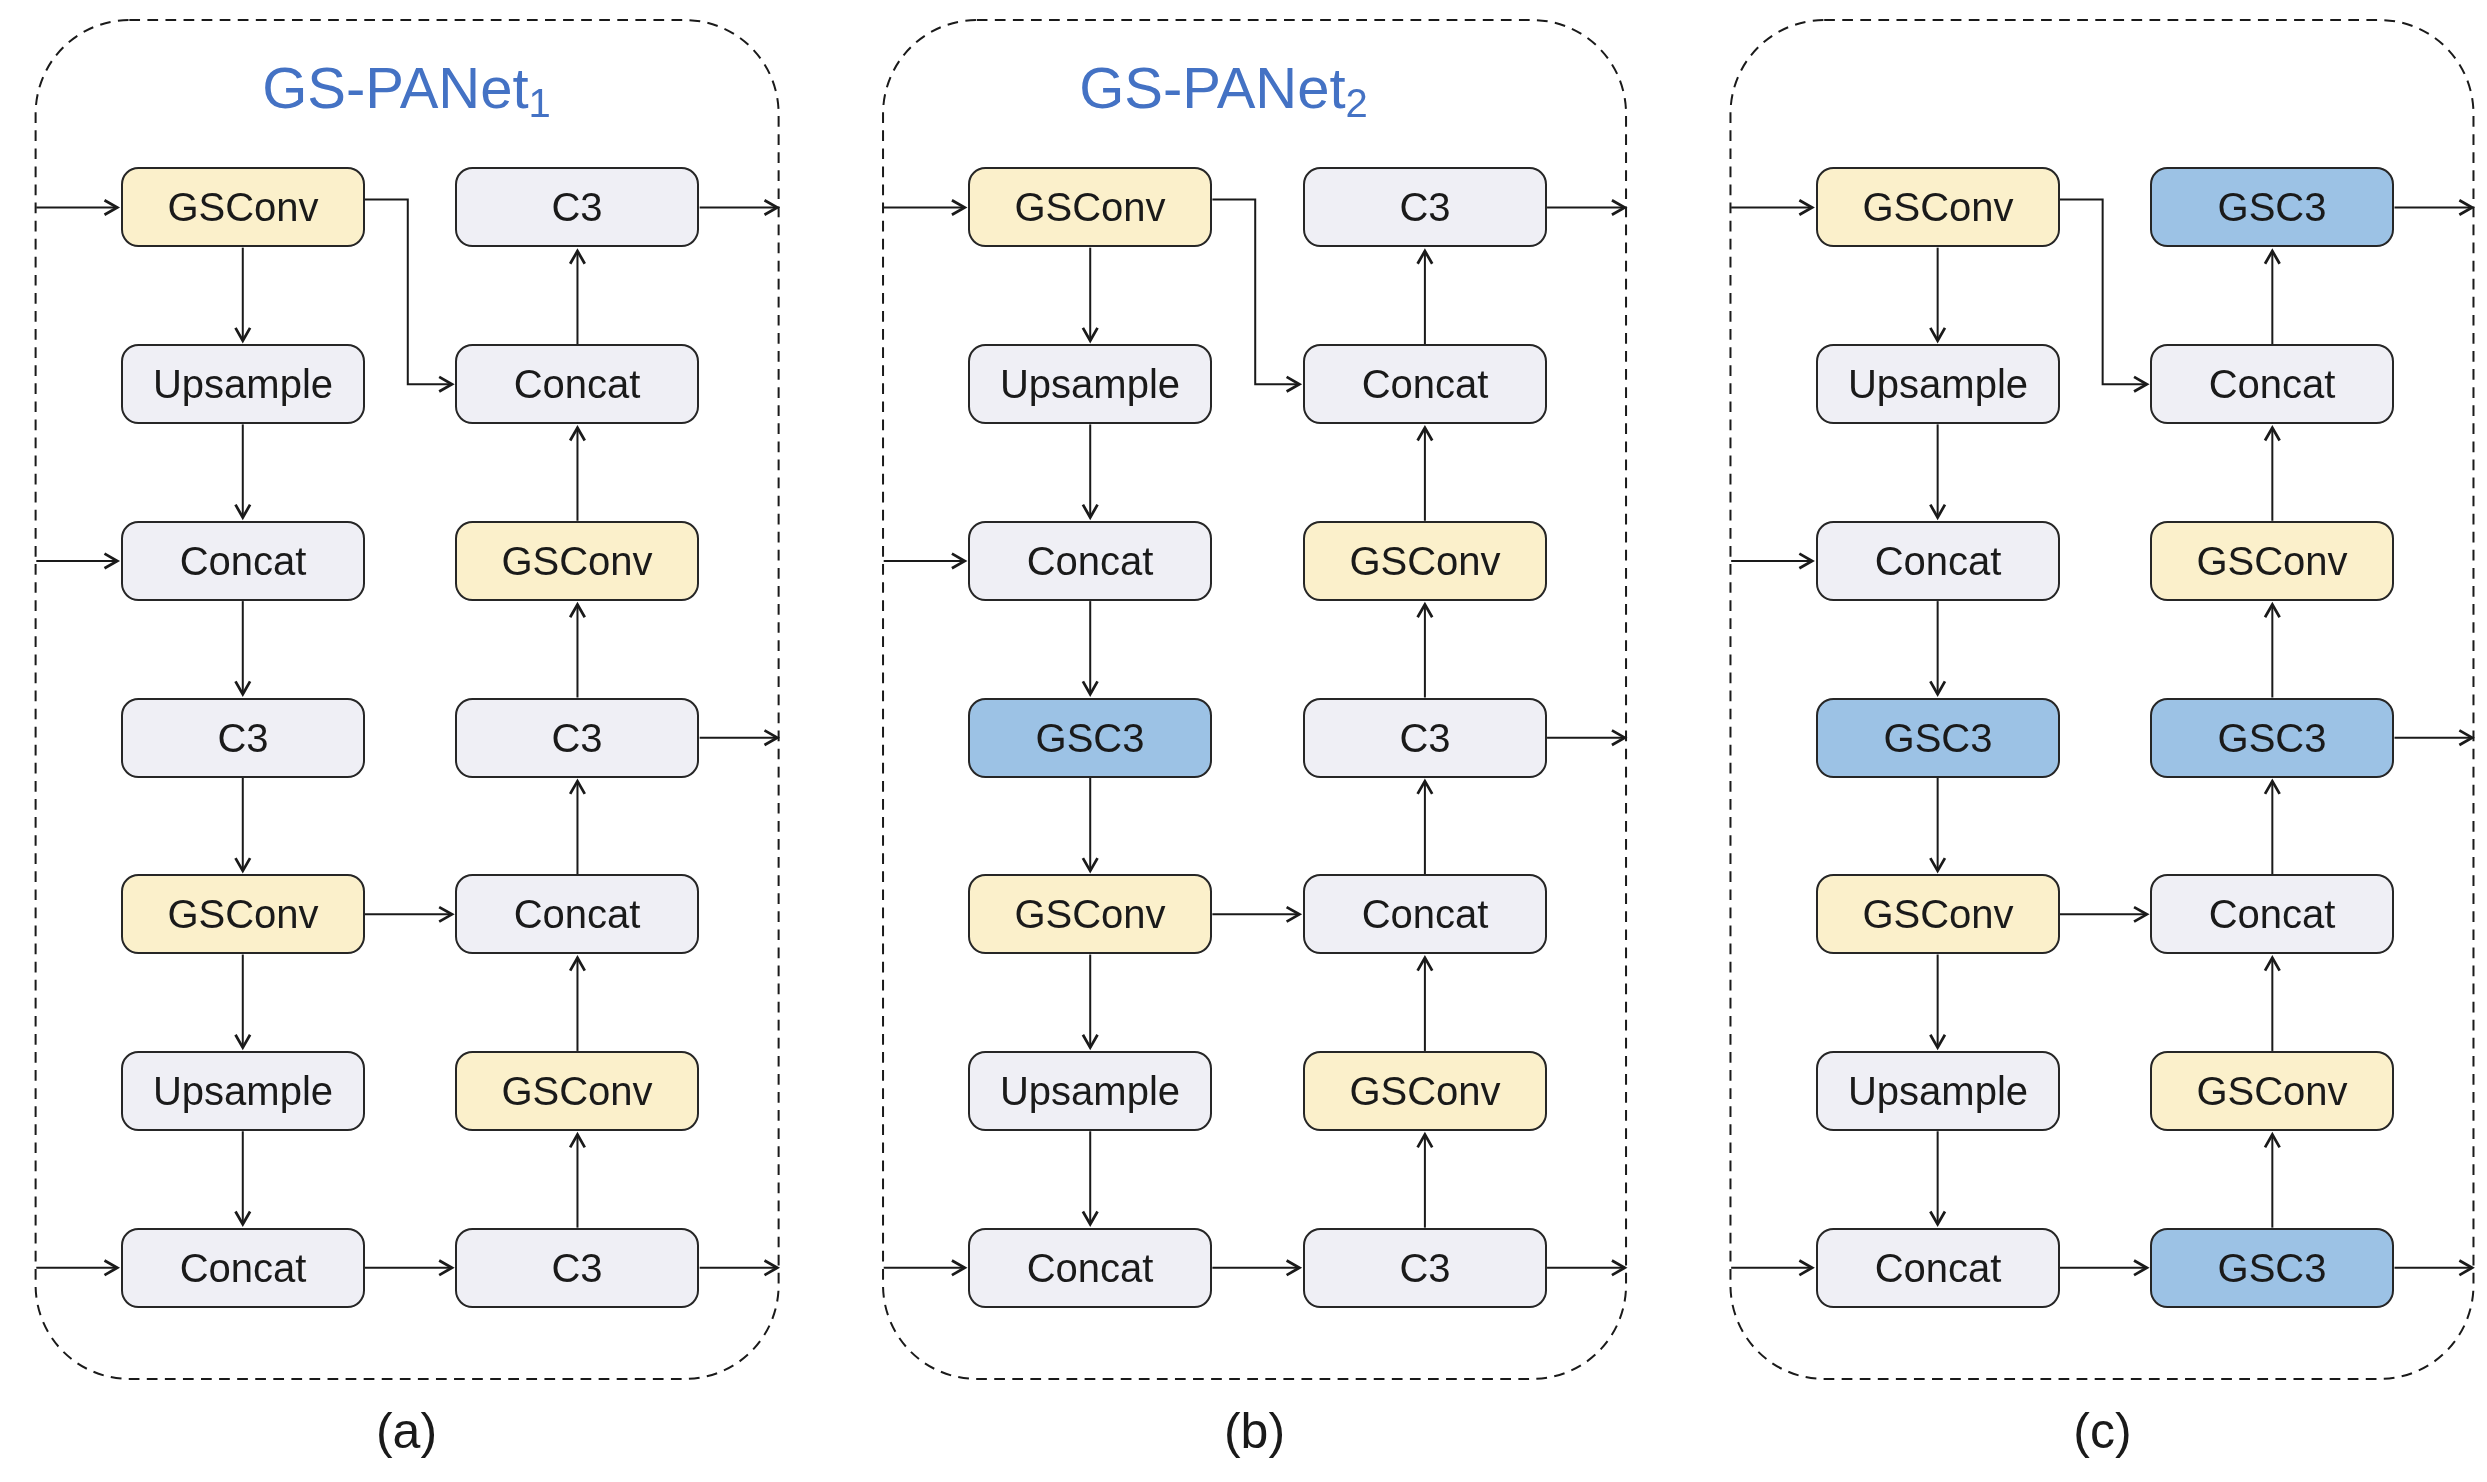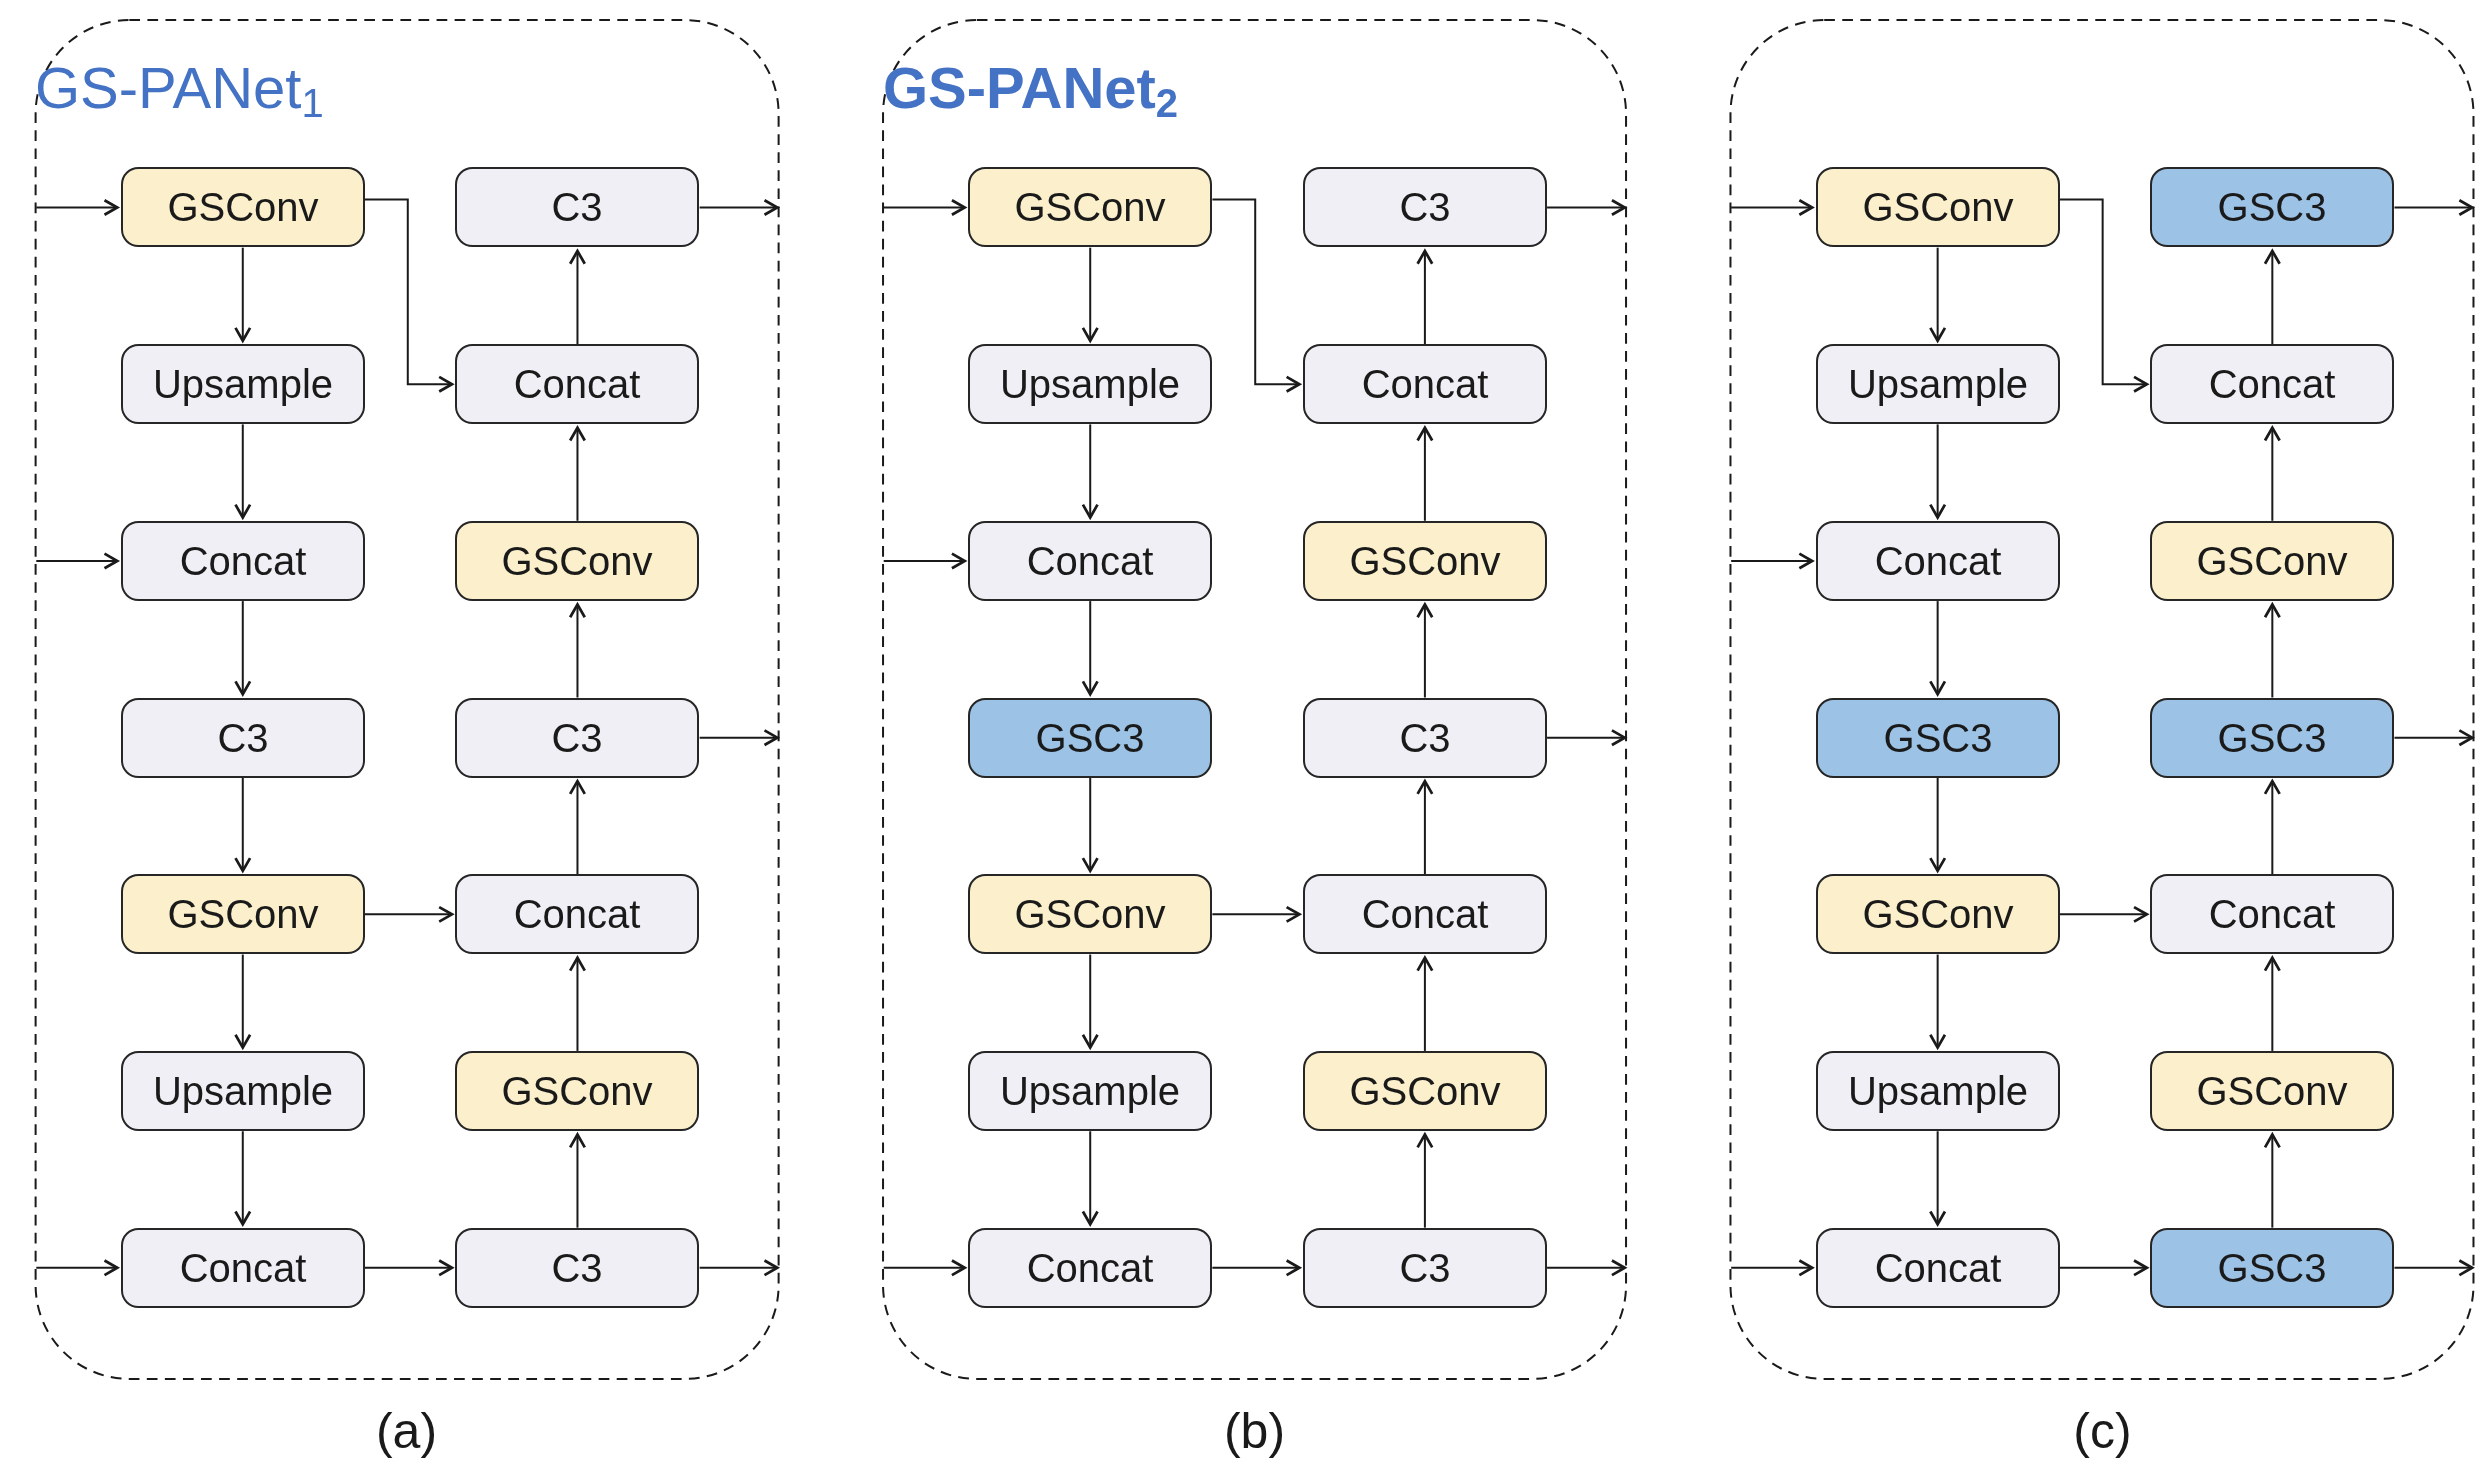--- a/index.html
+++ b/index.html
@@ -21,21 +21,21 @@
     align-items: center;
     justify-content: center;
     font-size: 40px;
     line-height: 1;
     color: #1a1a1a;
     letter-spacing: 0px;
     white-space: nowrap;
   }
   .panel-title {
     position: absolute;
-    text-align: left;
+    text-align: center;
     font-size: 58px;
     line-height: 1;
     font-weight: 400;
   }
   .panel-title .sub {
     font-size: 40px;
     display: inline-block;
     transform: translateY(9.4px);
   }
   .panel-caption {
@@ -137,21 +137,21 @@
     <div class="node" style="left: 121px; top: 1051px; width: 244px; height: 80px; background: rgb(239, 239, 245); border-color: rgb(38, 38, 38);">Upsample</div>
     <div class="node" style="left: 121px; top: 1228px; width: 244px; height: 80px; background: rgb(239, 239, 245); border-color: rgb(38, 38, 38);">Concat</div>
     <div class="node" style="left: 455px; top: 167px; width: 244px; height: 80px; background: rgb(239, 239, 245); border-color: rgb(38, 38, 38);">C3</div>
     <div class="node" style="left: 455px; top: 344px; width: 244px; height: 80px; background: rgb(239, 239, 245); border-color: rgb(38, 38, 38);">Concat</div>
     <div class="node" style="left: 455px; top: 521px; width: 244px; height: 80px; background: rgb(251, 240, 203); border-color: rgb(38, 38, 38);">GSConv</div>
     <div class="node" style="left: 455px; top: 698px; width: 244px; height: 80px; background: rgb(239, 239, 245); border-color: rgb(38, 38, 38);">C3</div>
     <div class="node" style="left: 455px; top: 874px; width: 244px; height: 80px; background: rgb(239, 239, 245); border-color: rgb(38, 38, 38);">Concat</div>
     <div class="node" style="left: 455px; top: 1051px; width: 244px; height: 80px; background: rgb(251, 240, 203); border-color: rgb(38, 38, 38);">GSConv</div>
     <div class="node" style="left: 455px; top: 1228px; width: 244px; height: 80px; background: rgb(239, 239, 245); border-color: rgb(38, 38, 38);">C3</div>
     <div class="panel-caption" style="left: 35px; top: 1406px; width: 743px; color: rgb(26, 26, 26);">(a)</div>
-    <div class="panel-title" style="left: 883px; top: 59px; width: 743px; color: rgb(68, 114, 196); font-weight: bold;"><span>GS-PANet</span><span class="sub">2</span></div>
+    <div class="panel-title" style="left: 852px; top: 59px; width: 743px; color: rgb(68, 114, 196);"><span>GS-PANet</span><span class="sub">2</span></div>
     <div class="node" style="left: 968px; top: 167px; width: 244px; height: 80px; background: rgb(251, 240, 203); border-color: rgb(38, 38, 38);">GSConv</div>
     <div class="node" style="left: 968px; top: 344px; width: 244px; height: 80px; background: rgb(239, 239, 245); border-color: rgb(38, 38, 38);">Upsample</div>
     <div class="node" style="left: 968px; top: 521px; width: 244px; height: 80px; background: rgb(239, 239, 245); border-color: rgb(38, 38, 38);">Concat</div>
     <div class="node" style="left: 968px; top: 698px; width: 244px; height: 80px; background: rgb(156, 194, 229); border-color: rgb(38, 38, 38);">GSC3</div>
     <div class="node" style="left: 968px; top: 874px; width: 244px; height: 80px; background: rgb(251, 240, 203); border-color: rgb(38, 38, 38);">GSConv</div>
     <div class="node" style="left: 968px; top: 1051px; width: 244px; height: 80px; background: rgb(239, 239, 245); border-color: rgb(38, 38, 38);">Upsample</div>
     <div class="node" style="left: 968px; top: 1228px; width: 244px; height: 80px; background: rgb(239, 239, 245); border-color: rgb(38, 38, 38);">Concat</div>
     <div class="node" style="left: 1303px; top: 167px; width: 244px; height: 80px; background: rgb(239, 239, 245); border-color: rgb(38, 38, 38);">C3</div>
     <div class="node" style="left: 1303px; top: 344px; width: 244px; height: 80px; background: rgb(239, 239, 245); border-color: rgb(38, 38, 38);">Concat</div>
     <div class="node" style="left: 1303px; top: 521px; width: 244px; height: 80px; background: rgb(251, 240, 203); border-color: rgb(38, 38, 38);">GSConv</div>

